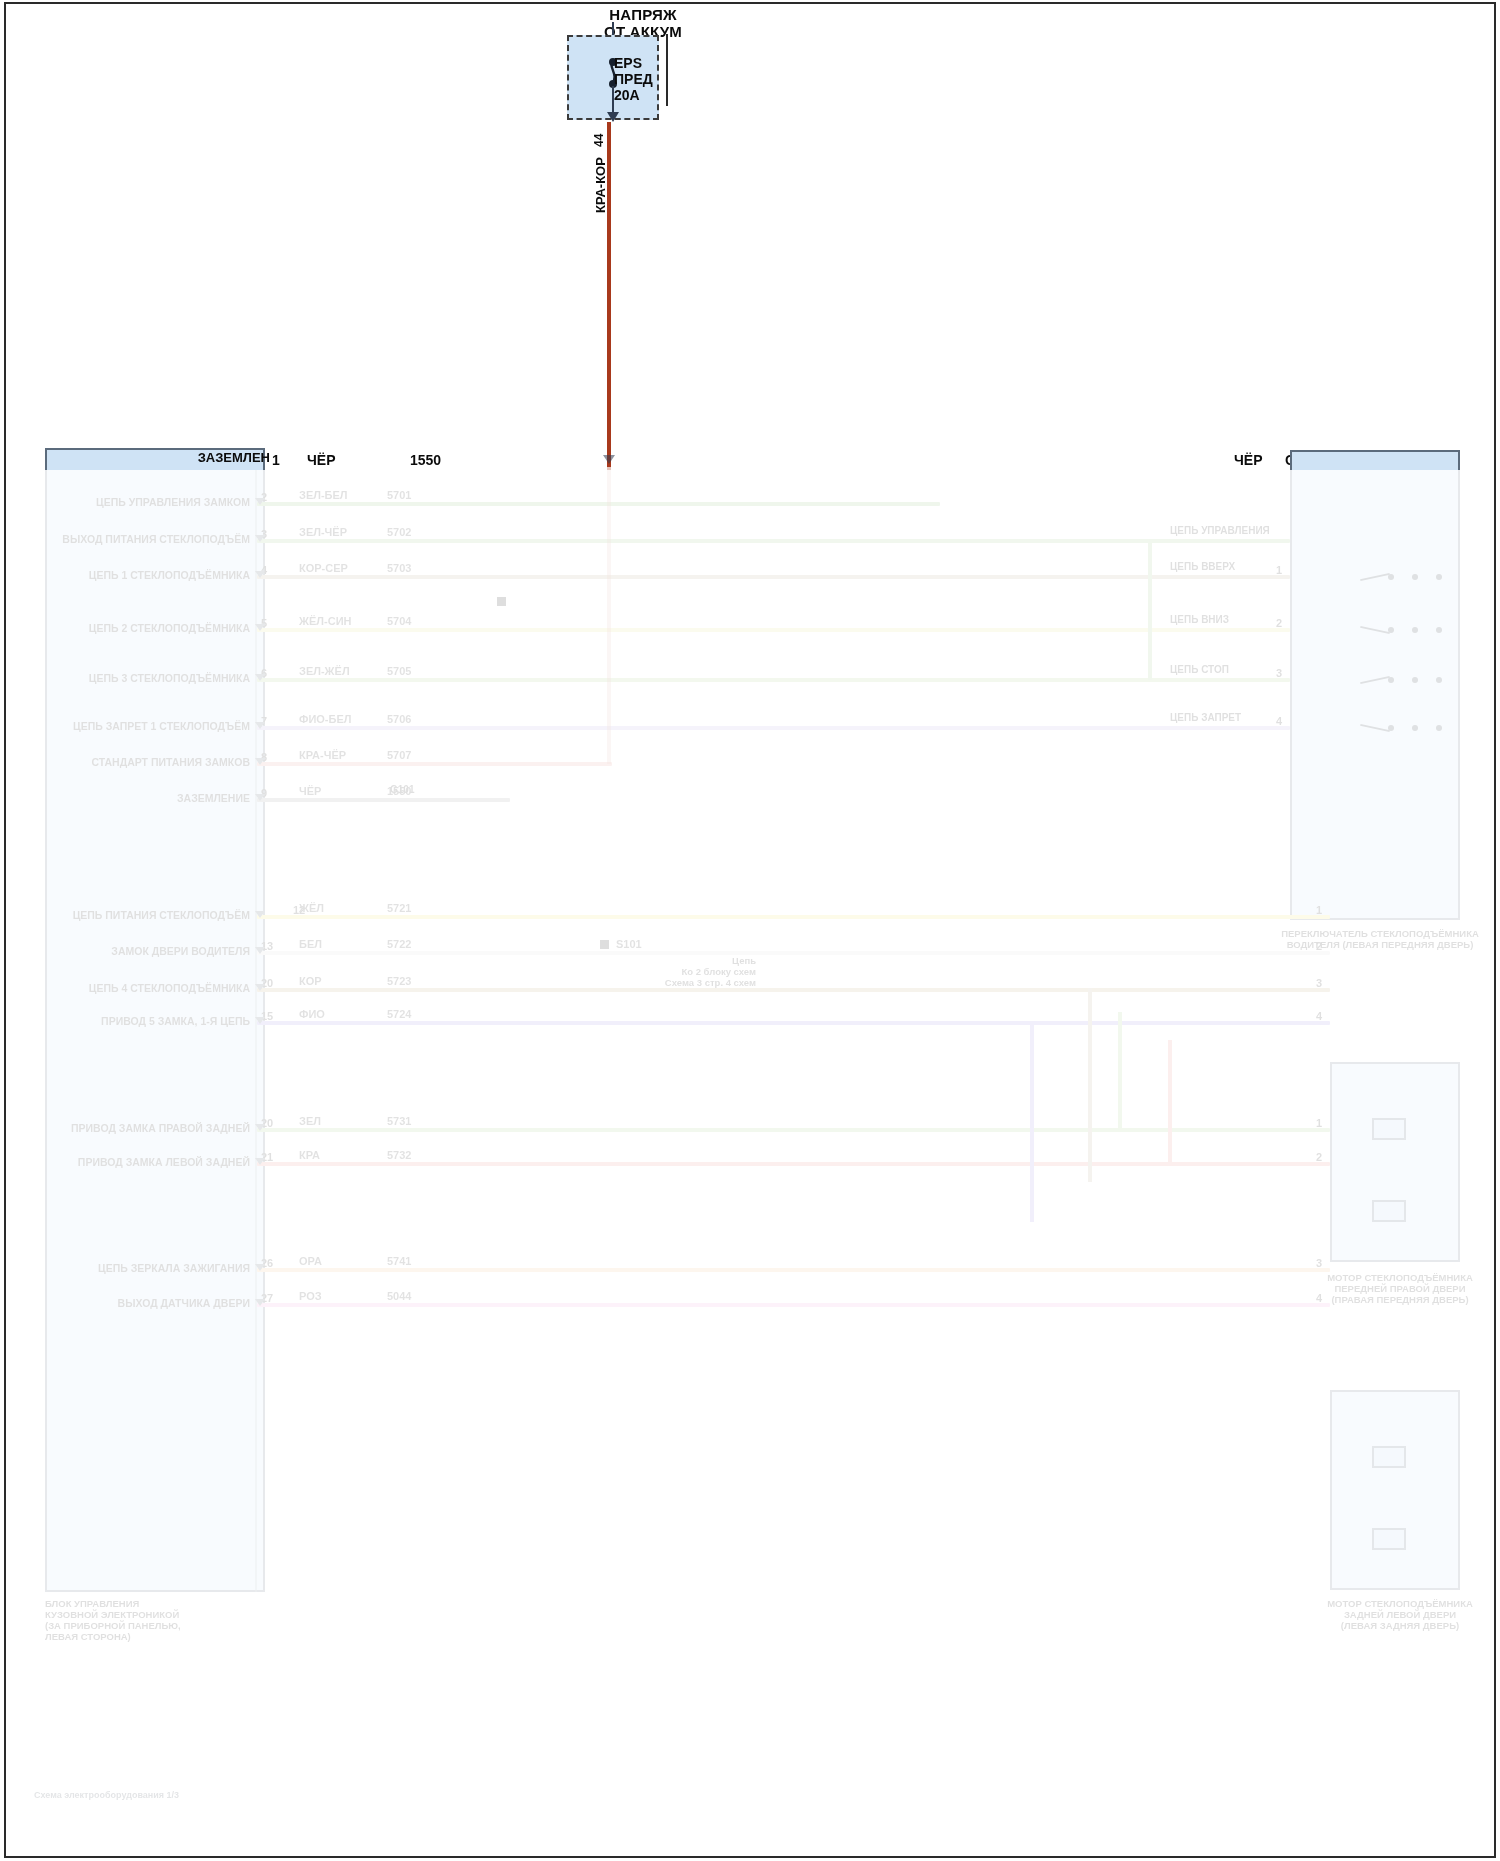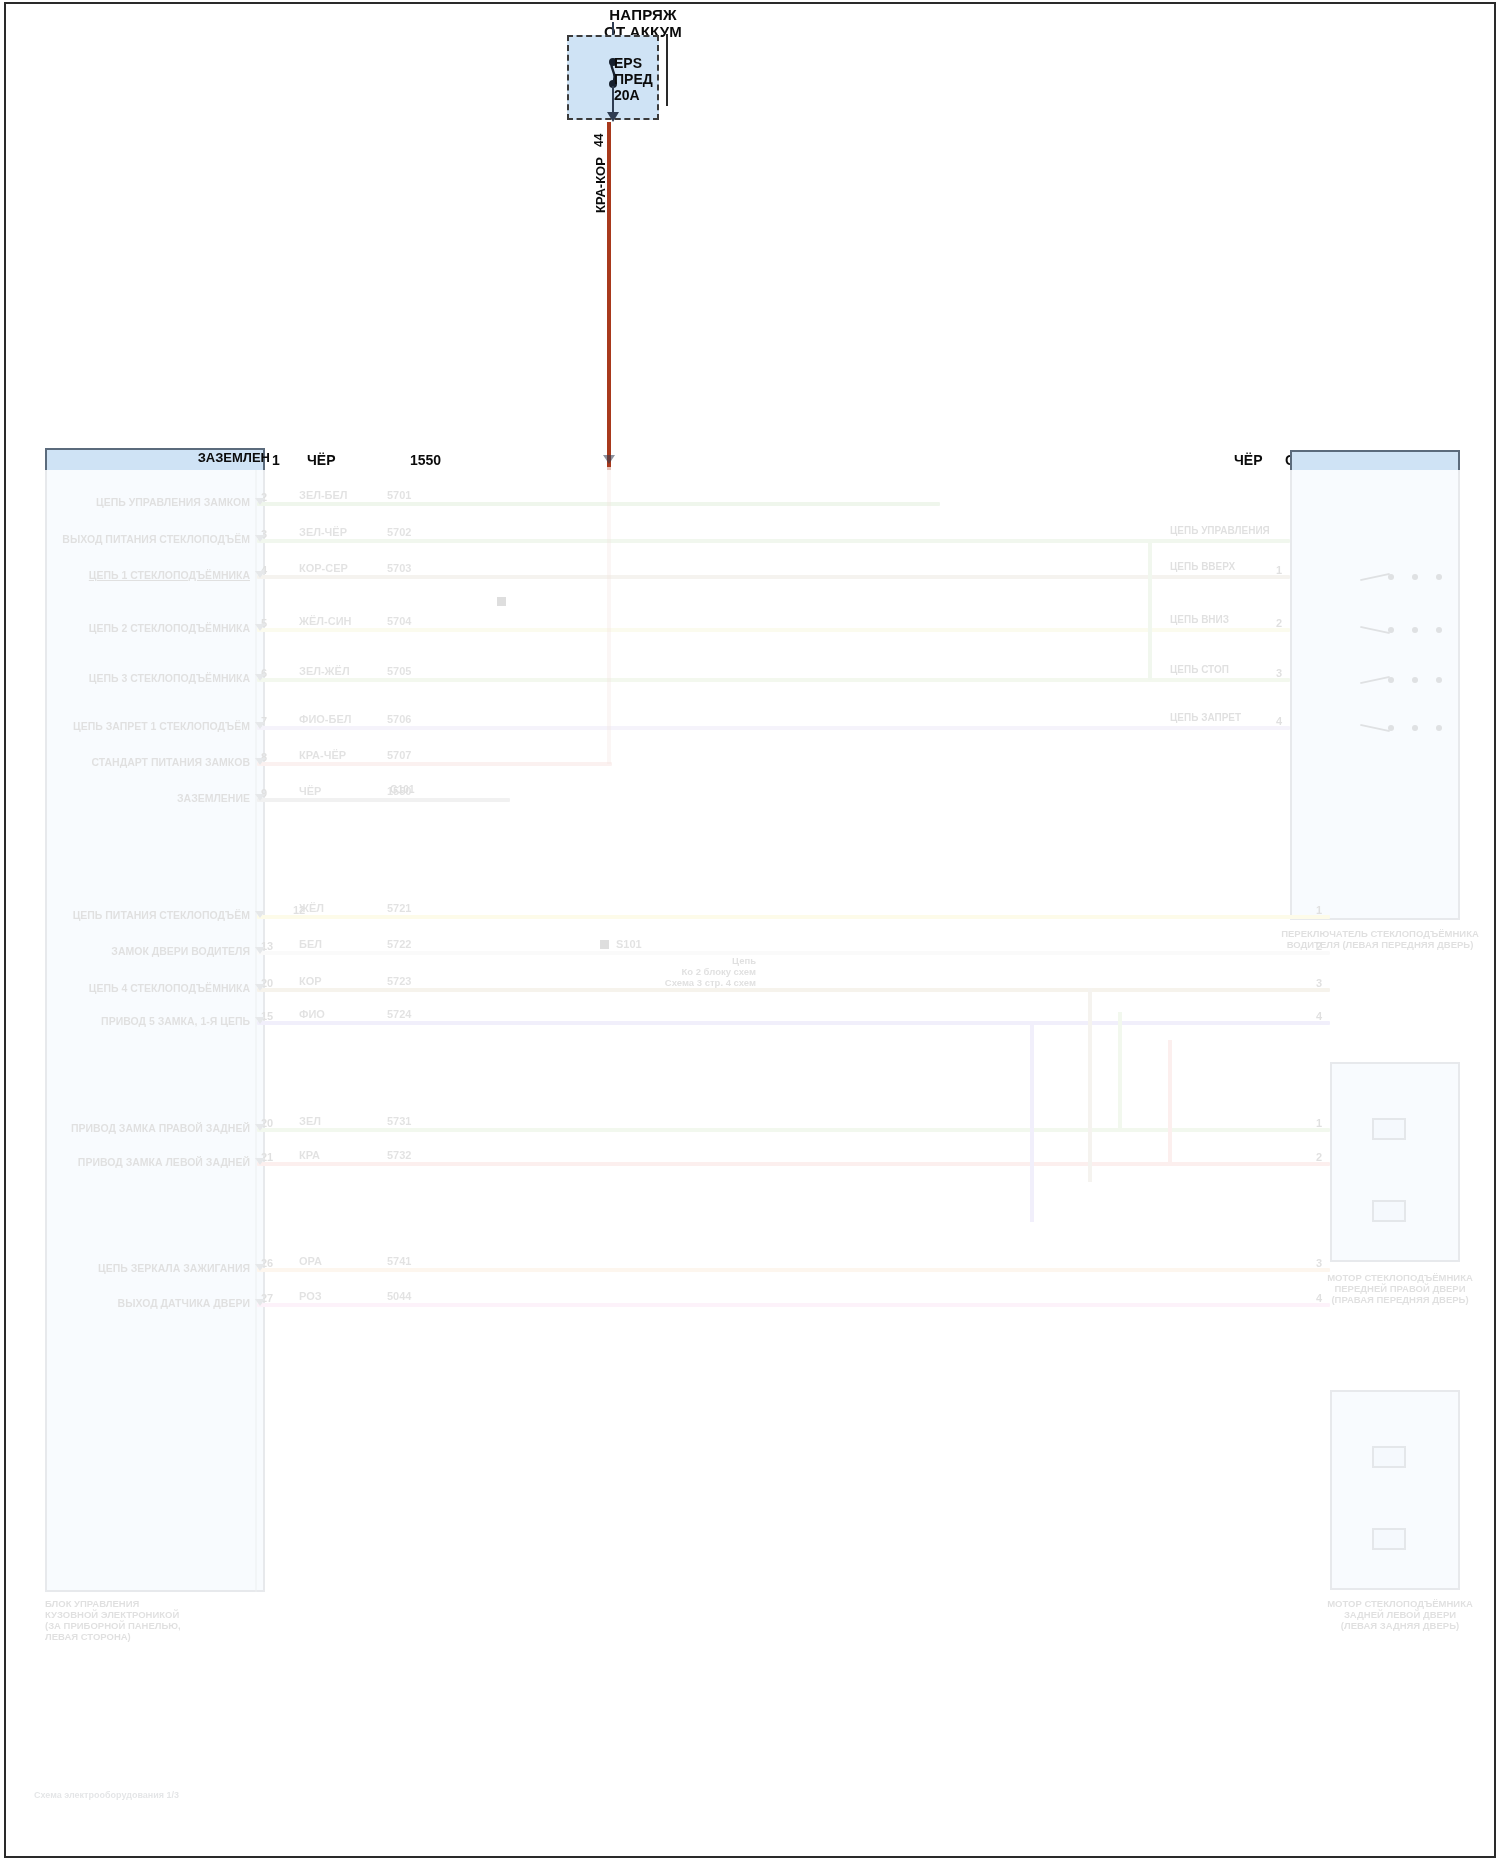--- a/index.html
+++ b/index.html
@@ -272,21 +272,21 @@
       <div class="abs arrowhead" style="left: 255px; top: 498px;"></div>
       <div class="abs wire" style="left: 257px; top: 539px; width: 1033px; background: rgb(158, 201, 138);"></div>
       <div class="abs pin" style="left: 261px; top: 528px;">3</div>
       <div class="abs lname" style="left: 60px; width: 190px; top: 533px;">ВЫХОД ПИТАНИЯ СТЕКЛОПОДЪЁМ</div>
       <div class="abs wlbl" style="left: 299px; top: 526px;">ЗЕЛ-ЧЁР</div>
       <div class="abs wlbl" style="left: 387px; top: 526px;">5702</div>
       <div class="abs rname" style="left: 1170px; top: 525px;">ЦЕПЬ УПРАВЛЕНИЯ</div>
       <div class="abs arrowhead" style="left: 255px; top: 535px;"></div>
       <div class="abs wire" style="left: 257px; top: 575px; width: 1033px; background: rgb(185, 173, 142);"></div>
       <div class="abs pin" style="left: 261px; top: 564px;">4</div>
-      <div class="abs lname" style="left: 60px; width: 190px; top: 569px; text-decoration: underline;">ЦЕПЬ 1 СТЕКЛОПОДЪЁМНИКА</div>
+      <div class="abs lname" style="left: 60px; width: 190px; top: 569px;">ЦЕПЬ 1 СТЕКЛОПОДЪЁМНИКА</div>
       <div class="abs wlbl" style="left: 299px; top: 562px;">КОР-СЕР</div>
       <div class="abs wlbl" style="left: 387px; top: 562px;">5703</div>
       <div class="abs pin" style="left: 1276px; top: 564px;">1</div>
       <div class="abs rname" style="left: 1170px; top: 561px;">ЦЕПЬ ВВЕРХ</div>
       <div class="abs arrowhead" style="left: 255px; top: 571px;"></div>
       <div class="abs wire" style="left: 257px; top: 628px; width: 1033px; background: rgb(227, 224, 138);"></div>
       <div class="abs pin" style="left: 261px; top: 617px;">5</div>
       <div class="abs lname" style="left: 60px; width: 190px; top: 622px;">ЦЕПЬ 2 СТЕКЛОПОДЪЁМНИКА</div>
       <div class="abs wlbl" style="left: 299px; top: 615px;">ЖЁЛ-СИН</div>
       <div class="abs wlbl" style="left: 387px; top: 615px;">5704</div>

